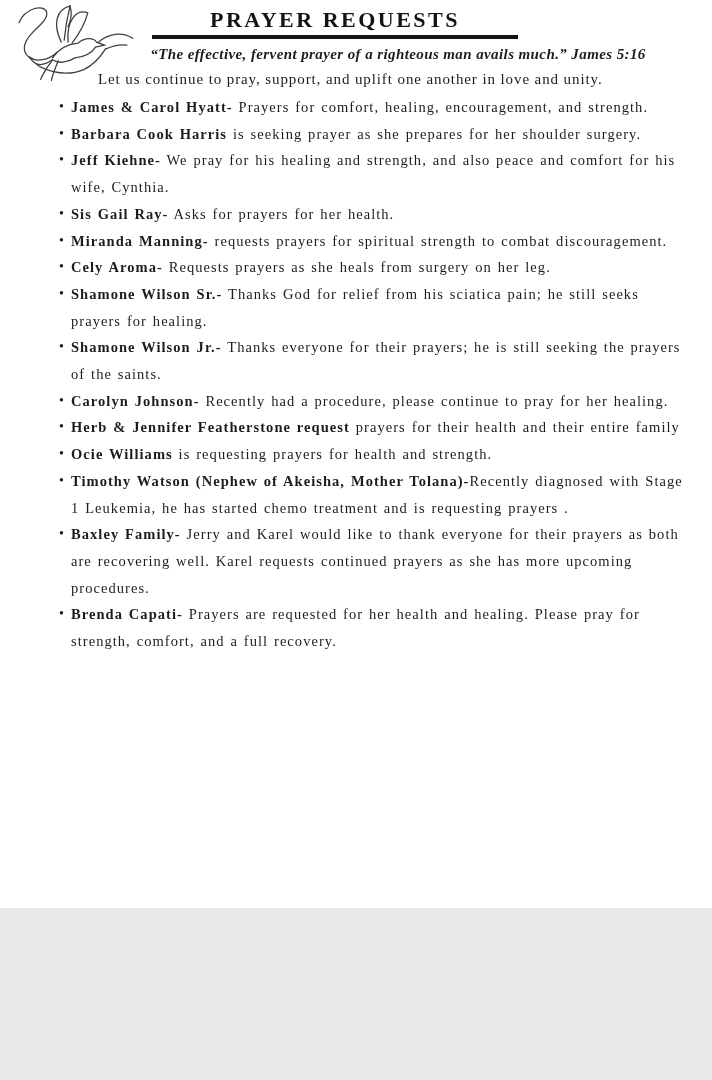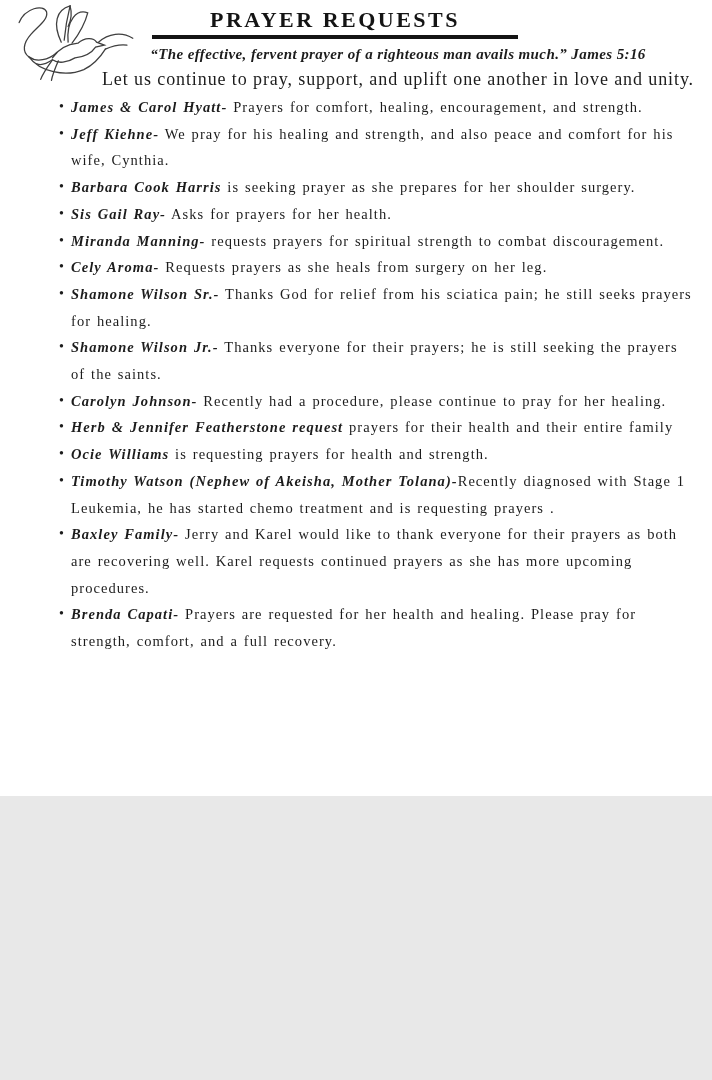--- a/index.html
+++ b/index.html
@@ -1,18 +1,18 @@
 <!DOCTYPE html>
 <html><head>
 <meta charset="utf-8">
 <style>
   html, body { margin:0; padding:0; background:#e8e8e8; }
   .page {
     position:relative;
-    width:712px; height:796px;
+    width:712px; height:908px;
     margin:0 auto;
     background:#ffffff;
     overflow:hidden;
     font-family:"Liberation Serif", serif;
     color:#1c1c1c;
   }
   .dove {
     position:absolute; left:10px; top:2px;
     width:128px; height:98px;
   }
@@ -34,40 +34,39 @@
   .quote-row {
     margin:6px 0 0 98px; width:600px;
     text-align:center;
     font-style:italic; font-weight:700;
     font-size:15px; line-height:19px;
     letter-spacing:0.4px;
     font-family:Liberation Serif, serif;
   }
   .subtitle-row {
     margin:5px 0 0 98px; width:600px;
-    text-align:center;
-    font-size:18px; line-height:20px;
+    font-size:15px; line-height:20px;
     letter-spacing:0.9px;
   }
   .list {
     margin:5px 20px 0 60px; padding:0;
     list-style:none;
     font-size:14.5px;
     line-height:26.7px;
     letter-spacing:1.05px;
     word-spacing:1.2px;
     max-width:632px;
   }
   .list li { position:relative; padding-left:11px; }
   .list li::before {
     content:"\2022";
     position:absolute; left:-1px; top:0;
     font-size:14px;
   }
-  .name { font-weight:700;font-style:italic; }
+  .name { font-weight:700; }
 </style>
 </head>
 <body>
 
 <div class="page">
 
   <svg class="dove" viewBox="0 0 130 100" fill="none" stroke="#3f3f3f" stroke-width="1.3" stroke-linecap="round">
     <path d="M9,21 C15,6 34,2 37,10 C39,18 28,25 21,33 C13,42 12,51 19,56 C27,62 39,59 47,52"></path>
     <path d="M19,56 C30,71 56,77 75,69 C85,64 92,56 97,48"></path>
     <path d="M90,41 C100,32 114,30 125,37"></path>
@@ -83,22 +82,22 @@
   <div class="header">
     <div class="title-wrap">
       <h1 class="title">PRAYER REQUESTS</h1>
     </div>
     <div class="quote-row">“The effective, fervent prayer of a righteous man avails much.” James 5:16</div>
     <div class="subtitle-row">Let us continue to pray, support, and uplift one another in love and unity.</div>
   </div>
 
   <ul class="list">
       <li><span class="name">James &amp; Carol Hyatt-</span><span class="text"> Prayers for comfort, healing, encouragement, and strength.</span></li>
+      <li><span class="name">Barbara Cook Harris</span><span class="text"> is seeking prayer as she prepares for her shoulder surgery.</span></li>
       <li><span class="name">Jeff Kiehne-</span><span class="text"> We pray for his healing and strength, and also peace and comfort for his wife, Cynthia.</span></li>
-      <li><span class="name">Barbara Cook Harris</span><span class="text"> is seeking prayer as she prepares for her shoulder surgery.</span></li>
       <li><span class="name">Sis Gail Ray-</span><span class="text"> Asks for prayers for her health.</span></li>
       <li><span class="name">Miranda Manning-</span><span class="text"> requests prayers for spiritual strength to combat discouragement.</span></li>
       <li><span class="name">Cely Aroma-</span><span class="text"> Requests prayers as she heals from surgery on her leg.</span></li>
       <li><span class="name">Shamone Wilson Sr.-</span><span class="text"> Thanks God for relief from his sciatica pain; he still seeks prayers for healing.</span></li>
       <li><span class="name">Shamone Wilson Jr.-</span><span class="text"> Thanks everyone for their prayers; he is still seeking the prayers of the saints.</span></li>
       <li><span class="name">Carolyn Johnson-</span><span class="text"> Recently had a procedure, please continue to pray for her healing.</span></li>
       <li><span class="name">Herb &amp; Jennifer Featherstone request</span><span class="text"> prayers for their health and their entire family</span></li>
       <li><span class="name">Ocie Williams</span><span class="text"> is requesting prayers for health and strength.</span></li>
       <li><span class="name">Timothy Watson (Nephew of Akeisha, Mother Tolana)-</span><span class="text">Recently diagnosed with Stage 1 Leukemia, he has started chemo treatment and is requesting prayers .</span></li>
       <li><span class="name">Baxley Family-</span><span class="text"> Jerry and Karel would like to thank everyone for their prayers as both are recovering well. Karel requests continued prayers as she has more upcoming procedures.</span></li>

